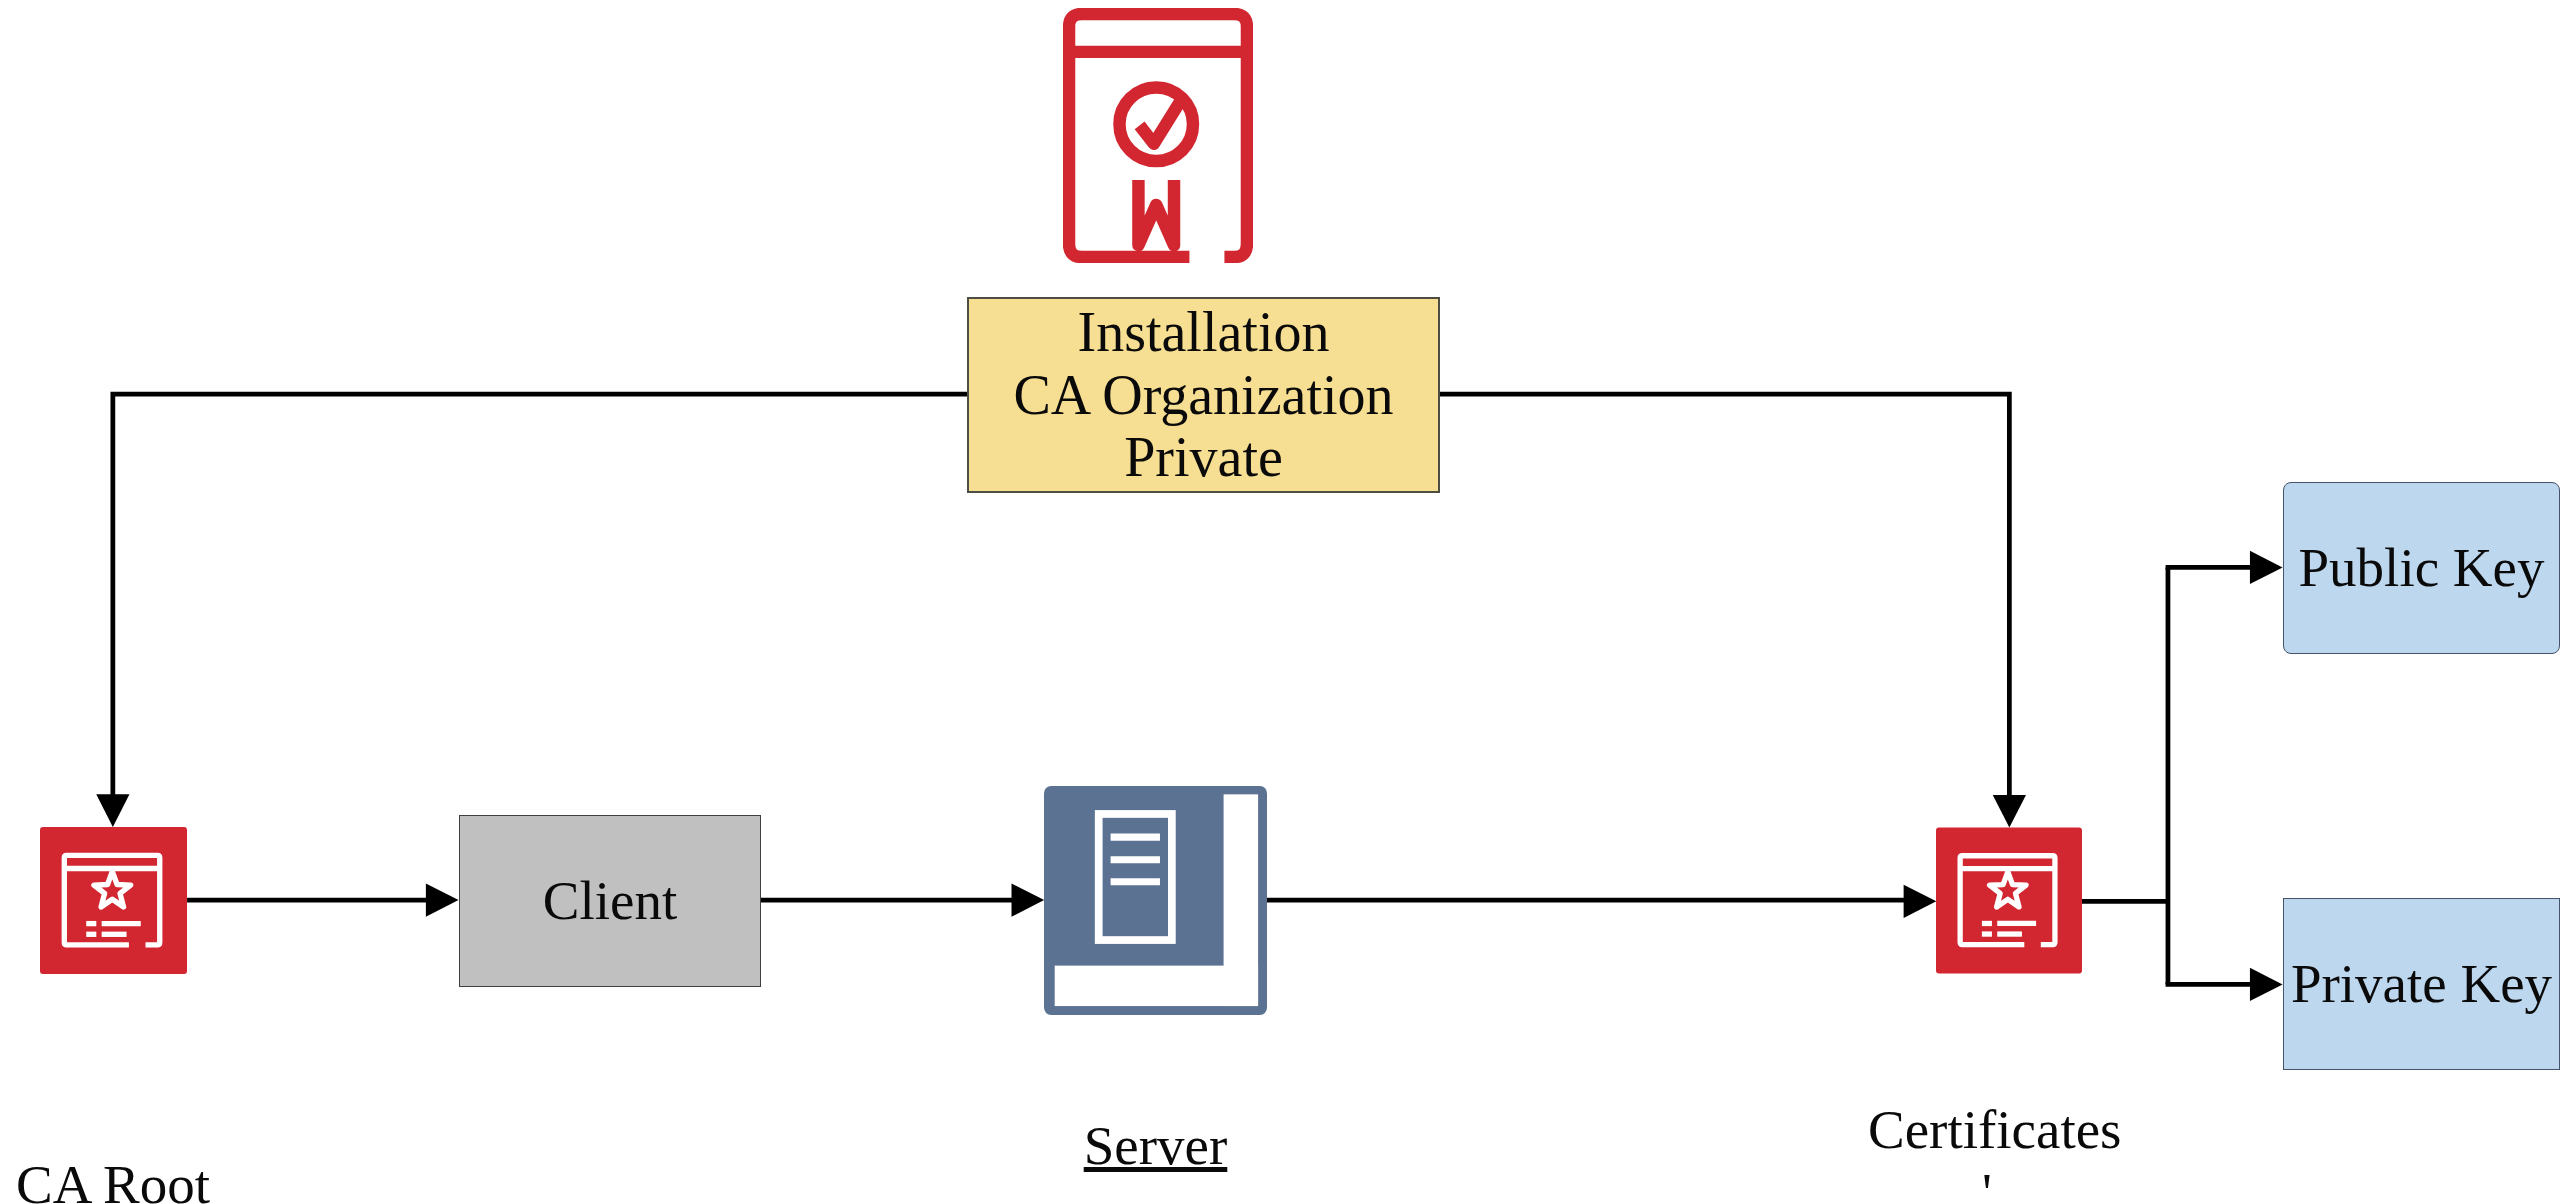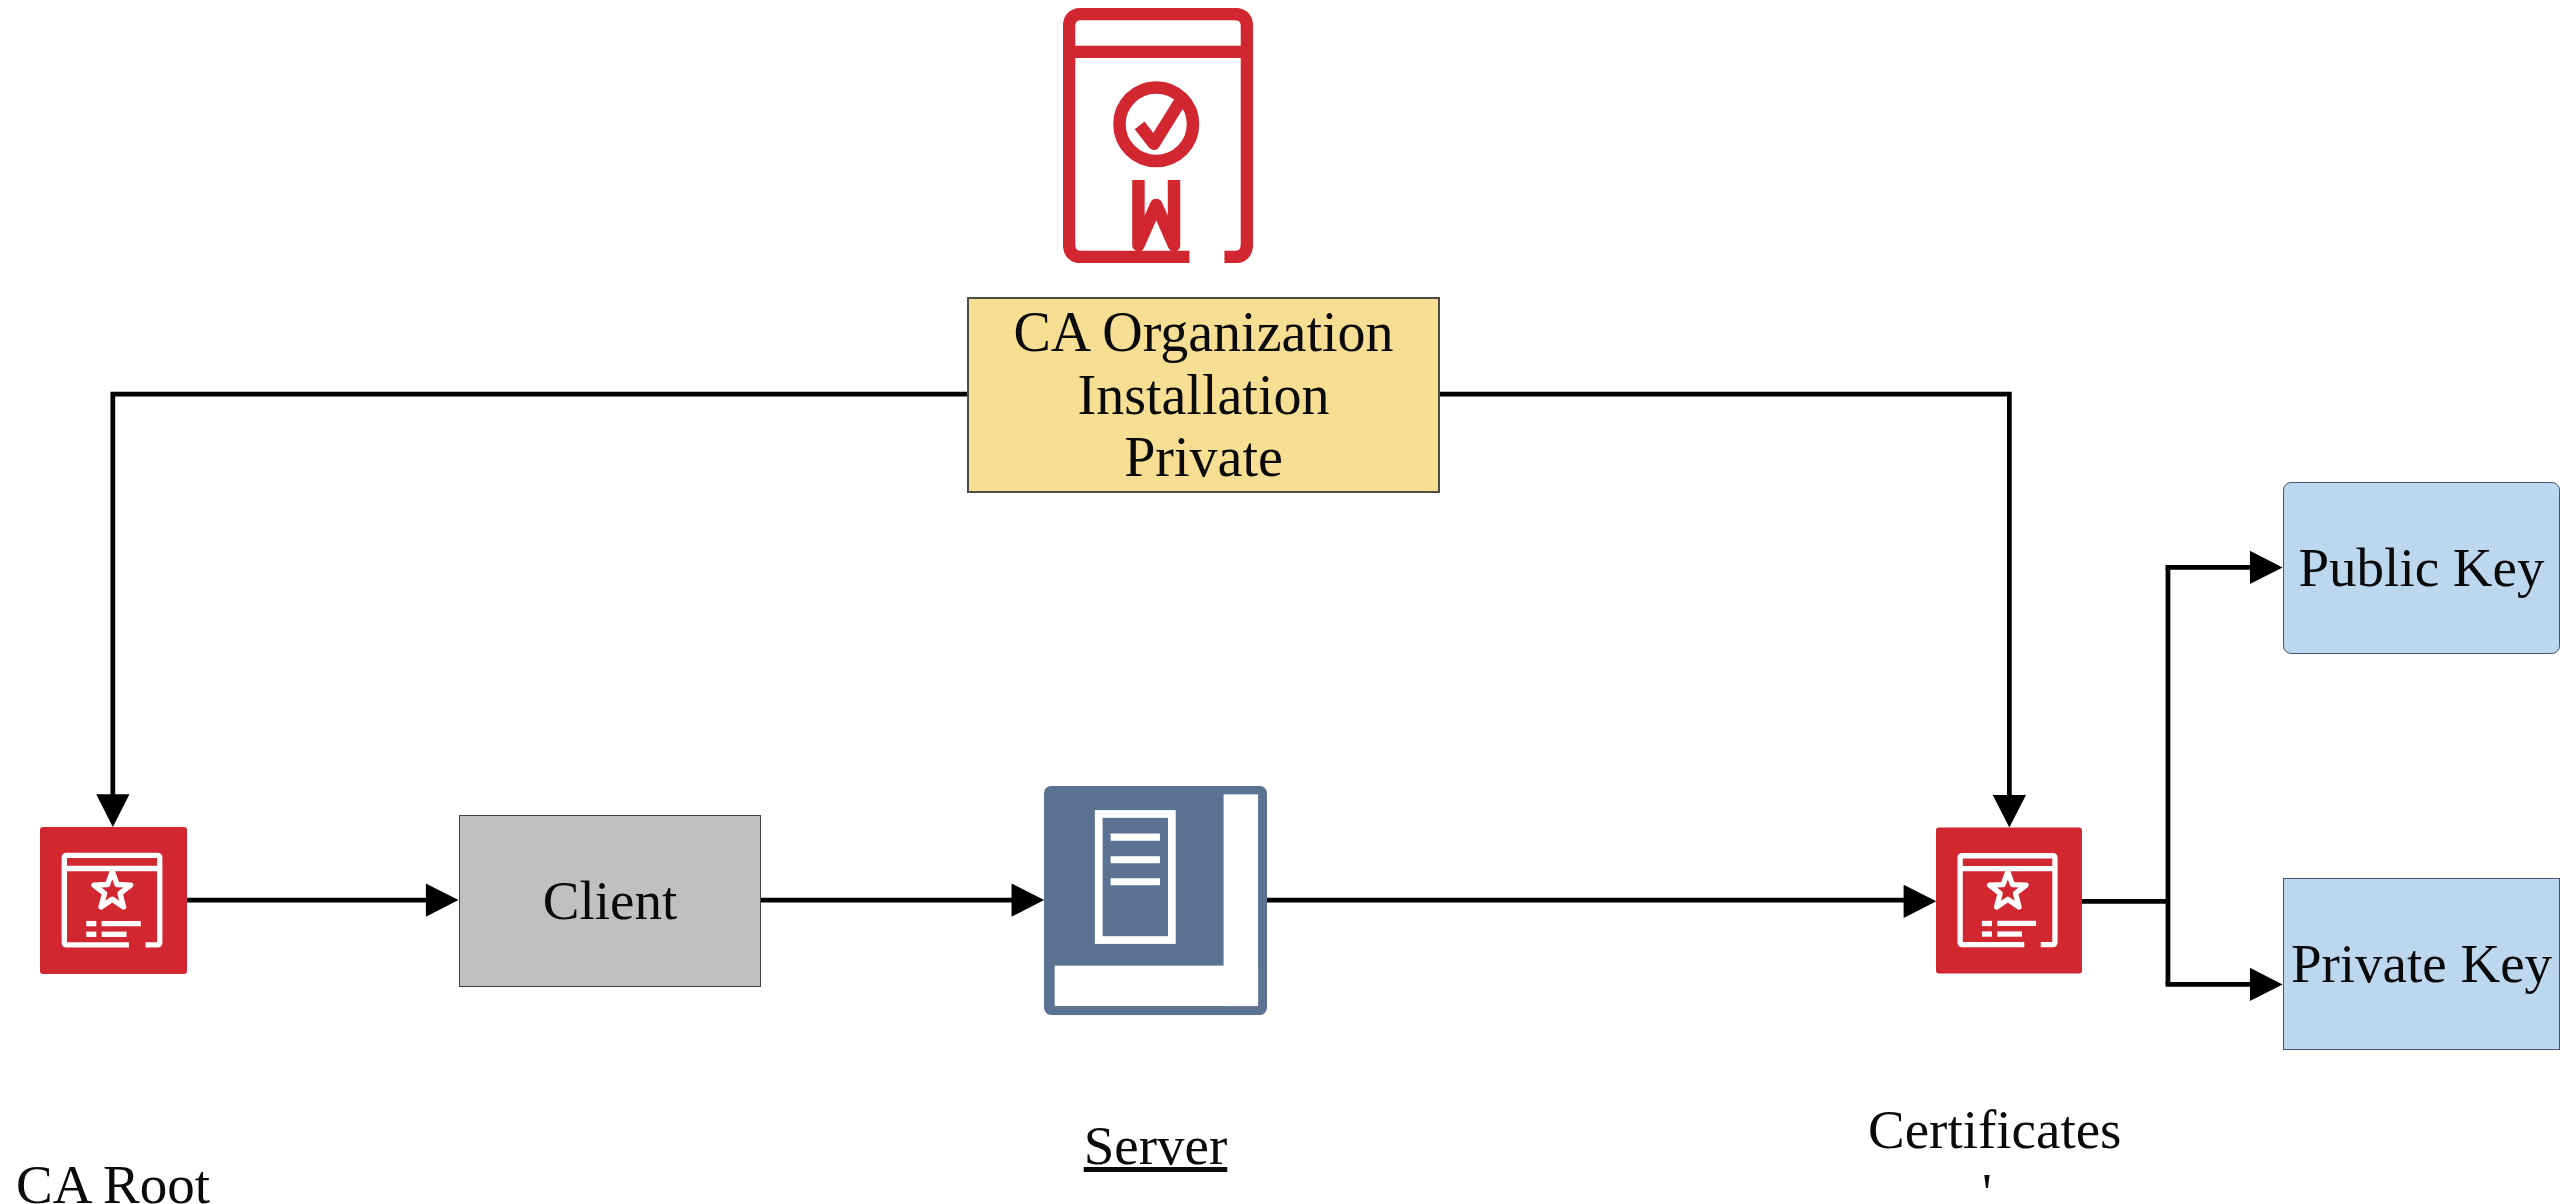--- a/index.html
+++ b/index.html
@@ -19,21 +19,21 @@
     flex-direction:column;font-size:56px;
   }
   .client-box{
     left:459px;top:815px;width:302px;height:172px;
     background:#C0C0C0;border:1.8px solid #3f3f3f;justify-content:center;
   }
   .key-box{
     width:277px;height:172px;background:#BDD7EE;border:1.8px solid #44546A;
   }
   .public-key-box{left:2283px;top:482px;border-radius:8px;}
-  .private-key-box{left:2283px;top:878px;justify-content:center;}
+  .private-key-box{left:2283px;top:898px;justify-content:center;}
   .caption{
     position:absolute;text-align:center;font-size:55px;line-height:1.14;
     white-space:pre-line;
   }
   .caption-ca{left:0;top:1091px;width:226px;}
   .caption-server{left:1025px;top:1115px;width:261px;text-decoration:underline;}
   .caption-certs{left:1868px;top:1099px;width:238px;}
   svg{display:block;}
   #connector-layer{position:absolute;left:0;top:0;pointer-events:none;}
 </style>
@@ -69,22 +69,22 @@
       <path d="M 213 420 L 32 420 Q 10 420 10 398 L 10 32 Q 10 10 32 10 L 288 10 Q 310 10 310 32 L 310 398 Q 310 420 288 420 L 272 420"></path>
       <line x1="10" y1="74" x2="310" y2="74"></line>
       <circle cx="157" cy="196" r="62"></circle>
       <path d="M 129 198 L 153 229 L 197 158"></path>
       <path d="M 127 290 L 127 400 L 157 332 L 187 400 L 187 290"></path>
     </g>
   </svg>
 </div>
 
 <div class="box process-box">
+  <div>Installation</div>
   <div>CA Organization</div>
-  <div>Installation</div>
   <div>Private</div>
 </div>
 
 <div class="abs" style="left:40px;top:827px;width:147px;height:147px;">
   <svg width="147" height="147" viewBox="0 0 248 248">
     <rect x="0" y="0" width="248" height="248" rx="5" fill="#D22730"></rect>
     <g stroke="#ffffff" stroke-width="9" fill="none" stroke-linejoin="round">
       <path d="M 150 199 L 45 199 Q 41 199 41 195 L 41 52 Q 41 48 45 48 L 198 48 Q 202 48 202 52 L 202 195 Q 202 199 198 199 L 178 199"></path>
       <line x1="41" y1="70" x2="202" y2="70"></line>
       <polygon points="122,75 130,97 153,98 135,112 141,135 122,122 103,135 109,112 91,98 114,97"></polygon>

